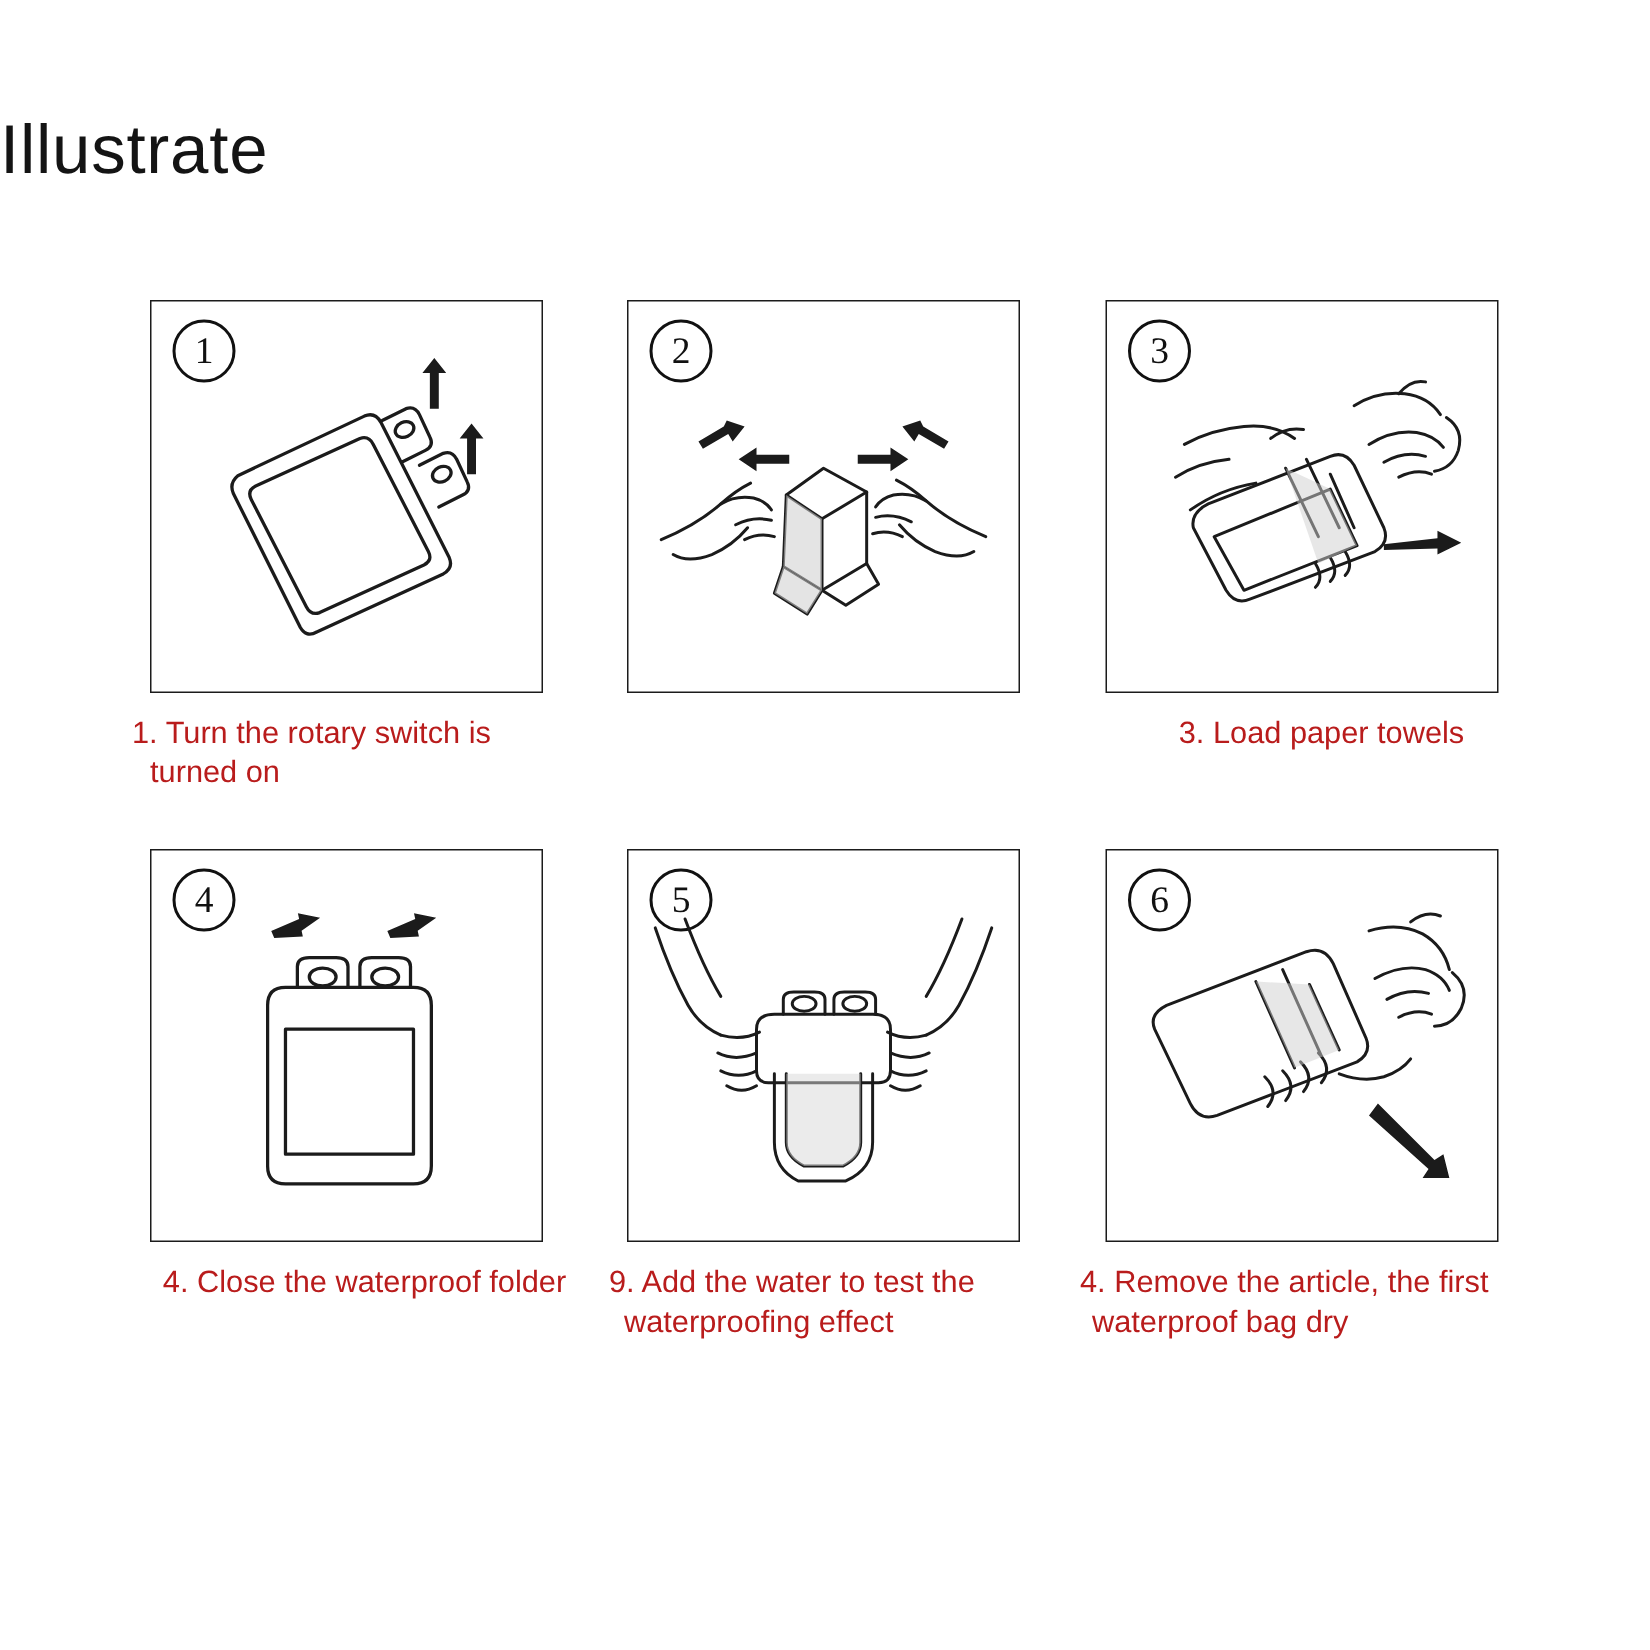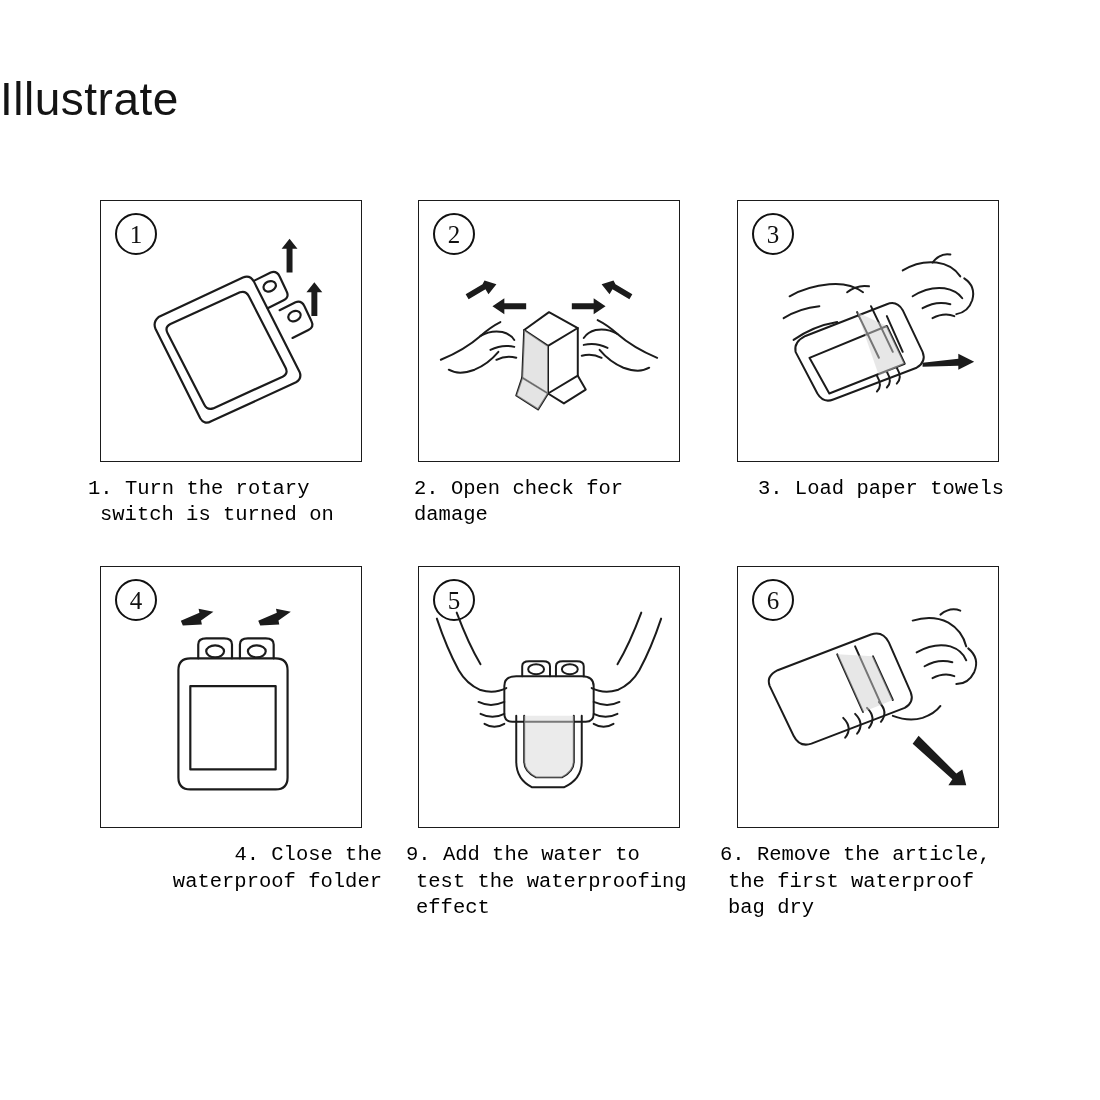--- a/index.html
+++ b/index.html
@@ -68,28 +68,27 @@
   }
   .art {
     position: absolute;
     inset: 0;
   }
   .caption {
     width: 278px;
     margin: 14px auto 0;
     font-size: 20.5px;
     line-height: 1.28;
-    color: #000000;
+    color: #b91c1c;
     text-align: left;
-    font-family: Liberation Mono, monospace;
   }
   .cap-c1 { padding-left: 14px; text-indent: -12px; margin-left: 6px;}
   .cap-c2 { padding-left: 8px; }
   .cap-c3 { padding-left: 26px; text-align: center; }
-  .cap-4 { padding-left: 8px; text-align: right; margin-left: 16px;}
+  .cap-4 { padding-left: 8px; text-align: center; margin-left: 16px;}
   .cap-5 { padding-left: 6px; text-indent: -10px; margin-left: 10px;}
   .cap-6 { padding-left: 4px; text-indent: -8px; margin-left: 8px;}
 </style>
 </head>
 <body>
 
 <h1 class="page-title">Illustrate</h1>
 
 <div class="grid">
 
@@ -143,21 +142,20 @@
           <path d="M176 114 L188 106 L176 98 L176 103 L154 103 L154 109 L176 109 Z"></path>
           <path d="M66 80 L78 84 L70 94 L67 89 L50 99 L47 94 L64 84 Z"></path>
           <path d="M196 80 L184 84 L192 94 L195 89 L212 99 L215 94 L198 84 Z"></path>
         </g>
         <g fill="#cfcfcf" opacity="0.55">
           <path d="M106 130 L130 146 L130 194 L104 178 Z"></path>
           <path d="M104 178 L98 196 L120 210 L130 194 Z"></path>
         </g>
       </svg>
     </div>
-    <div class="caption cap-c2">2. Open check for damage</div>
   </div>
 
   <div class="step">
     <div class="panel">
       <div class="badge">3</div>
       <svg class="art" viewBox="0 0 262 262">
         <g fill="none" stroke="#1b1b1b" stroke-width="2" stroke-linejoin="round" stroke-linecap="round">
 
           <path d="M52 96 Q70 86 92 84 Q112 82 126 92"></path>
           <path d="M46 118 Q62 108 82 106"></path>
@@ -275,16 +273,16 @@
           <path d="M156 150 Q172 156 186 152 Q198 148 204 140"></path>
         </g>
         <g fill="#cfcfcf" opacity="0.5">
           <path d="M100 88 L136 90 L156 134 L126 146 Z"></path>
         </g>
         <g fill="#1b1b1b">
           <path d="M212 220 L230 220 L226 204 L220 208 L182 170 L176 178 L216 214 Z"></path>
         </g>
       </svg>
     </div>
-    <div class="caption cap-6">6. Remove the article, the first waterproof bag dry</div>
+    <div class="caption cap-6">4. Remove the article, the first waterproof bag dry</div>
   </div>
 
 </div>
 
 </body></html>

